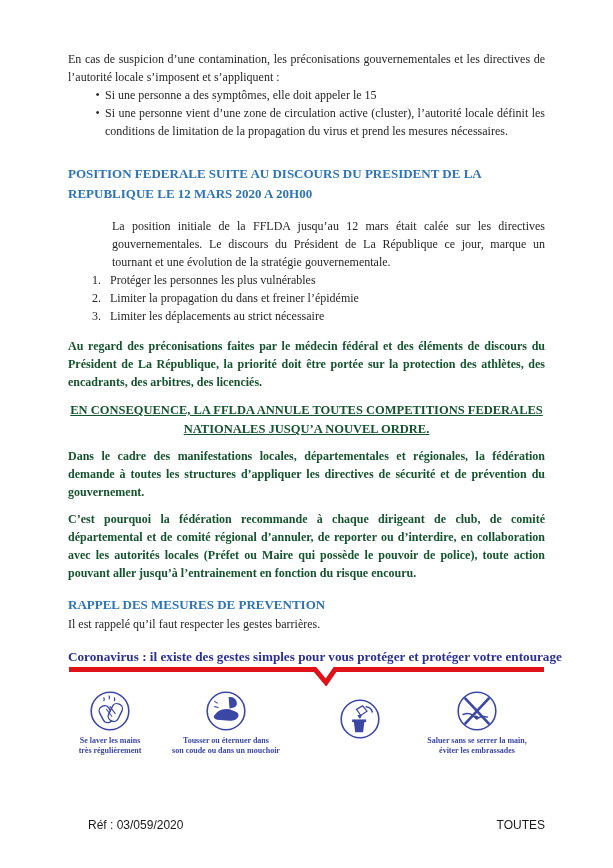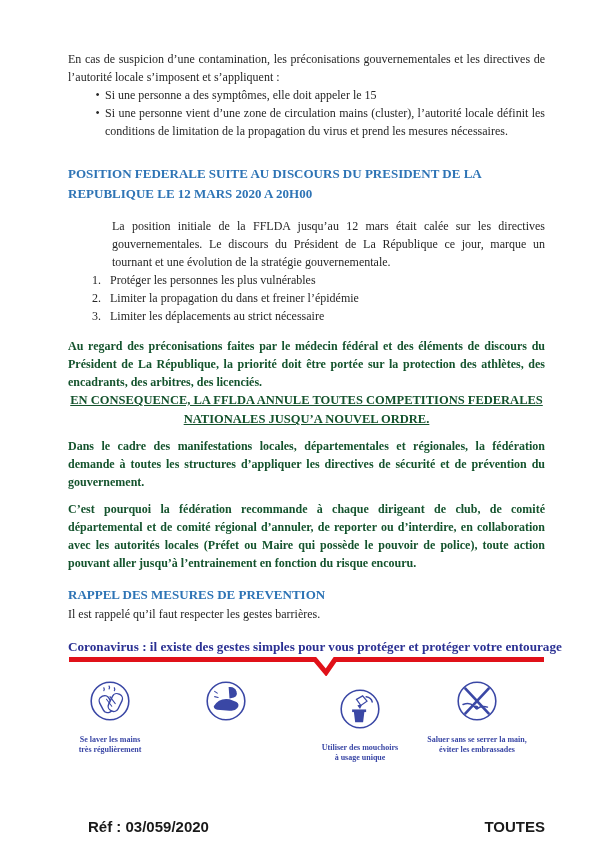--- a/index.html
+++ b/index.html
@@ -26,64 +26,64 @@
     color:#2E74B5;font-weight:bold;font-size:13px;line-height:20px;
     margin:0;text-align:left;
   }
   .h1{margin-top:24px;}
   .h2{margin-top:13px;}
   .para2{margin-top:13px;margin-left:44px;}
   .trois{margin-top:10px;}
   .red{color:#14532d;font-weight:bold;}
   .redp1{margin-top:12px;}
   .announce{
-    text-align:center;text-decoration:underline;
+    margin-top:10px;text-align:center;text-decoration:underline;
     font-size:12.5px;line-height:19px;
   }
   .redp2{margin-top:8px;}
   .redp3{margin-top:9px;}
   .banner{margin-top:16px;position:relative;}
   .banner-title{
     text-align:center;color:#2B3193;font-weight:bold;
     font-size:13.2px;line-height:16px;white-space:nowrap;
   }
   .swoosh{display:block;margin-top:1px;}
   .icons-row{position:relative;height:92px;}
   .fig{position:absolute;top:4px;text-align:center;}
   .fig1{left:42px;width:104px;margin-left:-52px;}
   .fig2{left:158px;width:140px;margin-left:-70px;}
   .fig3{left:292px;width:120px;margin-left:-60px;top:12px;}
   .fig4{left:409px;width:146px;margin-left:-73px;}
   .fig svg{display:block;margin:0 auto;}
   .caption{
-    margin-top:13px;color:#3A47A5;font-weight:bold;
+    margin-top:4px;color:#3A47A5;font-weight:bold;
     font-size:8px;line-height:10px;text-align:center;
   }
   .footer{
     position:absolute;left:88px;right:68px;top:818px;
     display:flex;justify-content:space-between;
-    font-size:15px;font-weight:bold;color:#1a1a1a;
+    font-size:12px;font-weight:normal;color:#1a1a1a;
   }
 </style>
 </head>
 <body>
 
 <div class="page">
   <div class="content">
 
     <p class="just">En cas de suspicion d’une contamination, les préconisations gouvernementales et les directives de l’autorité locale s’imposent et s’appliquent :</p>
 
     <div class="list">
       <div class="li">
         <span class="marker">•</span>
         <span class="li-text">Si une personne a des symptômes, elle doit appeler le 15</span>
       </div>
       <div class="li">
         <span class="marker">•</span>
-        <span class="li-text">Si une personne vient d’une zone de circulation mains (cluster), l’autorité locale définit les conditions de limitation de la propagation du virus et prend les mesures nécessaires.</span>
+        <span class="li-text">Si une personne vient d’une zone de circulation active (cluster), l’autorité locale définit les conditions de limitation de la propagation du virus et prend les mesures nécessaires.</span>
       </div>
     </div>
 
     <p class="heading h1 just">POSITION FEDERALE SUITE AU DISCOURS DU PRESIDENT DE LA REPUBLIQUE LE 12 MARS 2020 A 20H00</p>
 
     <p class="just para2">La position initiale de la FFLDA jusqu’au 12 mars était calée sur les directives gouvernementales. Le discours du Président de La République ce jour, marque un tournant et une évolution de la stratégie gouvernementale.</p>
 
 
     <div class="list">
       <div class="li">
@@ -139,35 +139,35 @@
           </div>
         </div>
 
         <div class="fig fig2">
           <svg width="42" height="42" viewBox="0 0 48 48">
             <circle cx="24" cy="24" r="21.5" fill="none" stroke="#3A47A5" stroke-width="1.8"></circle>
             <path d="M27,8 q7,-1 9,5 q1.5,5 -3,7 l-5,1 z" fill="#3A47A5"></path>
             <path d="M10,30 q6,-10 18,-8 l8,3 q4,3 1,7 q-3,4 -9,3 l-14,-1 q-4,-1 -4,-4 z" fill="#3A47A5"></path>
             <path d="M14,15 l-3,-2 M15,20 l-4,-1" stroke="#3A47A5" stroke-width="1.2" stroke-linecap="round"></path>
           </svg>
+          <div class="caption">
+            <div>Tousser ou éternuer dans</div>
+            <div>son coude ou dans un mouchoir</div>
+          </div>
         </div>
 
         <div class="fig fig3">
           <svg width="42" height="42" viewBox="0 0 48 48">
             <circle cx="24" cy="24" r="21.5" fill="none" stroke="#3A47A5" stroke-width="1.8"></circle>
             <path d="M20,13 l7,-4 5,6 -7,5 z" fill="#ffffff" stroke="#3A47A5" stroke-width="1.4"></path>
             <path d="M31,10 q6,1 7,6" fill="none" stroke="#3A47A5" stroke-width="1.6" stroke-linecap="round"></path>
             <path d="M21,20 q3,-2 5,0 l-2,4 z" fill="#3A47A5"></path>
             <path d="M17,27 h12 l-1.5,12 h-9 z" fill="#3A47A5"></path>
             <rect x="15" y="24.5" width="16" height="3" fill="#3A47A5"></rect>
           </svg>
-          <div class="caption">
-            <div>Utiliser des mouchoirs</div>
-            <div>à usage unique</div>
-          </div>
         </div>
 
         <div class="fig fig4">
           <svg width="42" height="42" viewBox="0 0 48 48">
             <circle cx="24" cy="24" r="21.5" fill="none" stroke="#3A47A5" stroke-width="1.8"></circle>
             <path d="M8,28 q8,-3 12,2 l4,3 q5,-4 12,-2" fill="none" stroke="#3A47A5" stroke-width="1.6" stroke-linecap="round"></path>
             <path d="M20,30 q4,-2 6,1 l-3,3 z" fill="#3A47A5"></path>
             <line x1="10" y1="9" x2="38" y2="39" stroke="#3A47A5" stroke-width="3"></line>
             <line x1="38" y1="9" x2="10" y2="39" stroke="#3A47A5" stroke-width="3"></line>
           </svg>

